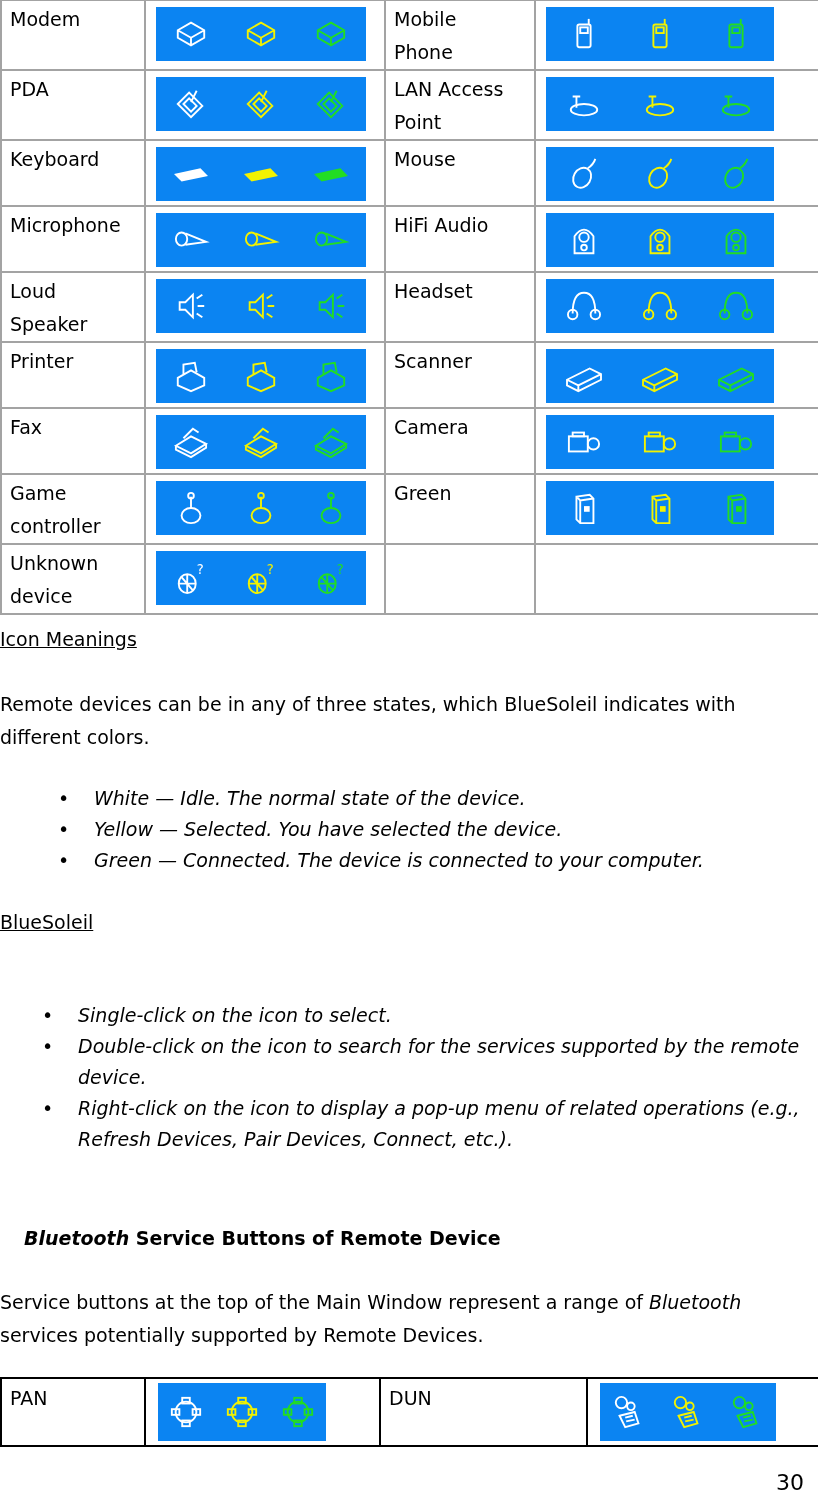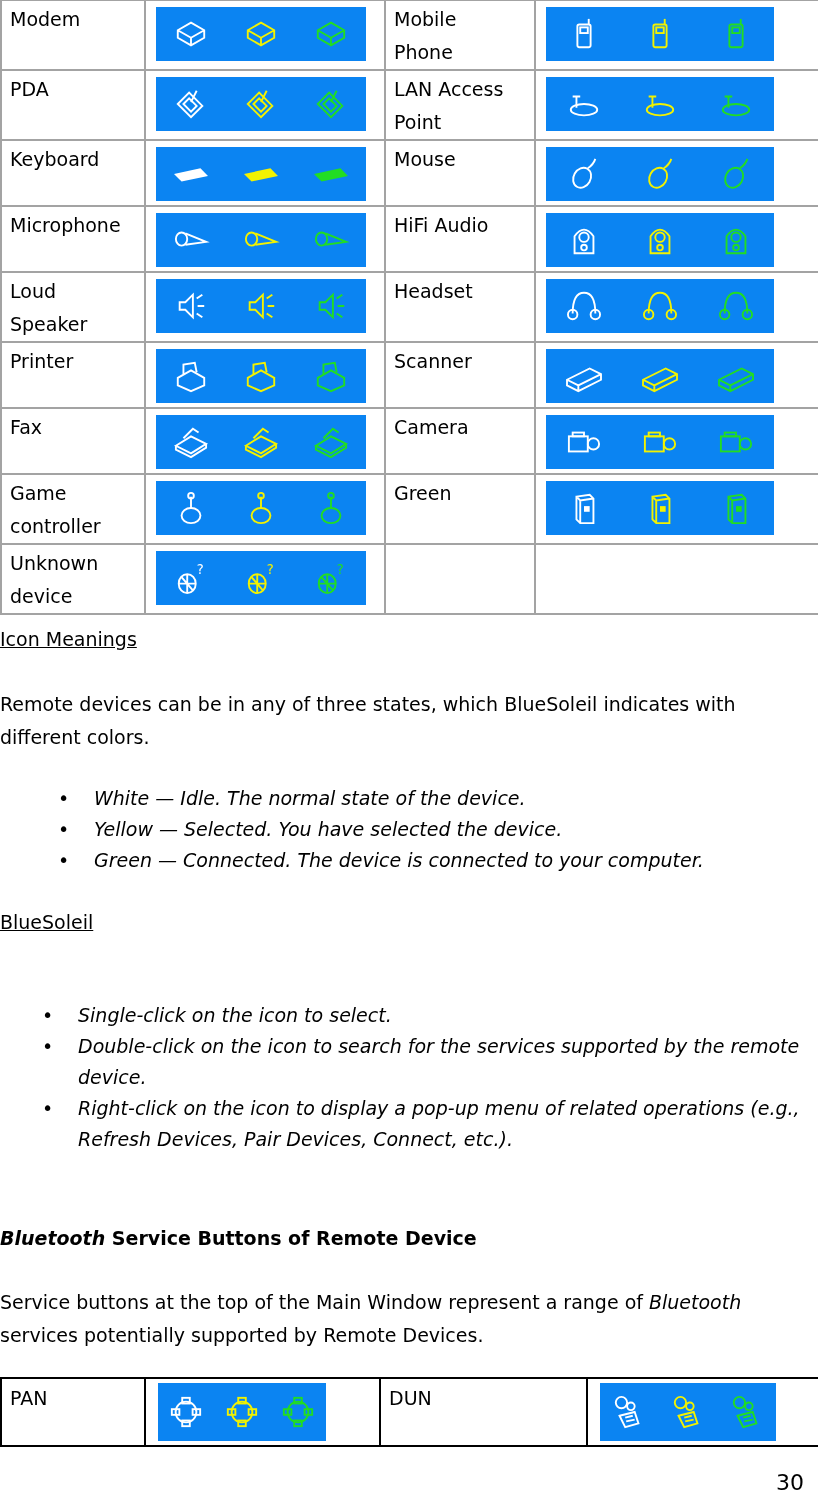--- a/index.html
+++ b/index.html
@@ -15,21 +15,21 @@
   .iconstrip { display: flex; align-items: center; justify-content: space-around; background: #0b84f2; margin-left: 10px; height: 54px; width: 210px; margin-top: 4px; }
   .iconstrip.right { width: 228px; margin-left: 10px; }
   .ic { width: 40px; height: 34px; display: block; }
 
   .section { position: absolute; left: 0; width: 818px; }
   .uhead { text-decoration: underline; font-size: 19px; }
   p.body { font-size: 19px; line-height: 33px; }
   ul.bul { list-style: none; }
   ul.bul li { position: relative; padding-left: 78px; font-style: italic; font-size: 19px; line-height: 31px; }
   ul.bul li::before { content: "\2022"; position: absolute; left: 42px; font-style: normal; }
-  .h2 { font-weight: bold; font-size: 19px; }
+  .h2 { font-weight: bold; font-size: 19px; margin-left: 24px; }
   .h2 i { font-style: italic; }
 
   table.svctable { position: absolute; left: 0; top: 1377px; width: 818px; border-collapse: collapse; table-layout: fixed; }
   table.svctable td { border: 2px solid #000; vertical-align: top; padding: 4px 0 0 8px; font-size: 19px; line-height: 30px; height: 68px; }
   table.svctable td.img { padding-left: 12px; }
   .svcstrip { display: flex; align-items: center; justify-content: space-around; background: #0b84f2; height: 58px; width: 168px; margin-top: 0px; }
   .svcstrip.w2 { width: 176px; }
 
   .pagenum { position: absolute; right: 14px; top: 1470px; font-size: 22px; }
 </style>

